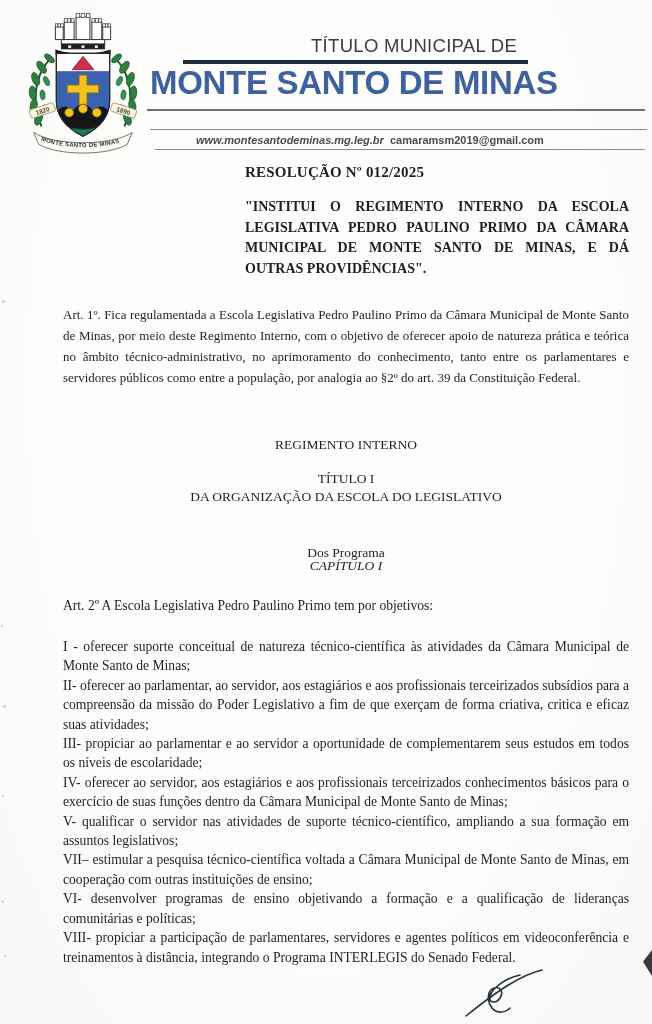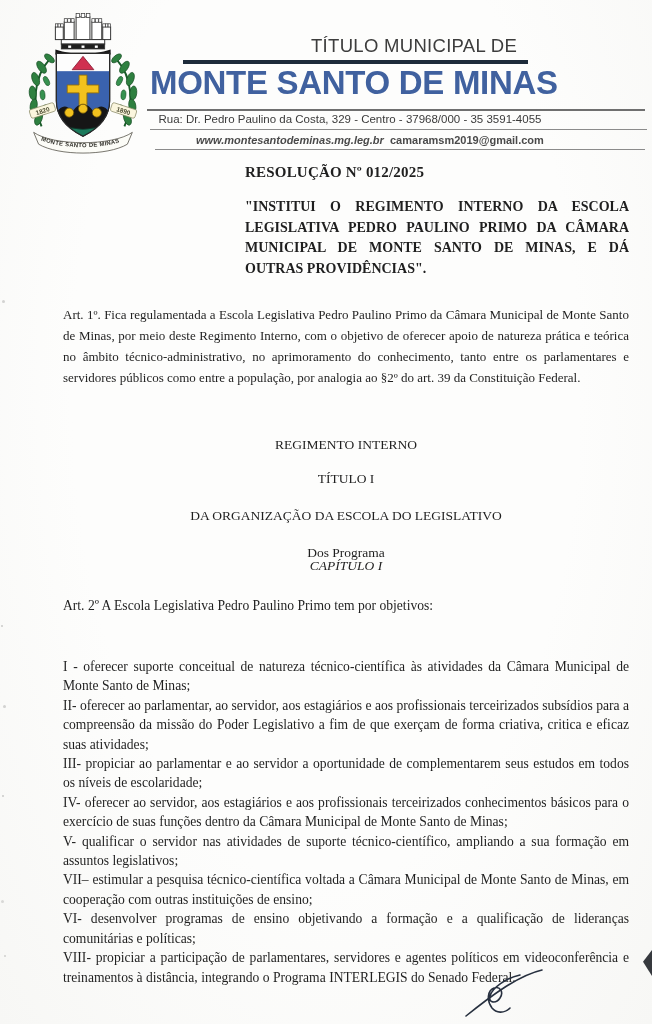--- a/index.html
+++ b/index.html
@@ -23,24 +23,24 @@
     font-size:11px; font-weight:600; color:#4a4a4a; white-space:nowrap;font-style:italic; }
   .mail  { left:390px; top:134px; font-family:"Liberation Sans",sans-serif;
     font-size:11px; font-weight:600; color:#4a4a4a; white-space:nowrap; }
   .rule-3 { left:155px; top:149px; width:490px; height:1.2px; background:#8b8b8b; }
   
   .doc-title { left:245px; top:164px; font-size:15px; font-weight:bold; letter-spacing:.2px; white-space:nowrap; }
   .ementa { left:245px; top:197px; width:384px; font-size:14px; font-weight:bold;
     line-height:20.5px; text-align:justify; }
   .art1 { left:63px; top:304px; width:566px; font-size:13px; line-height:21px; text-align:justify; }
   .center-h { left:63px; width:566px; text-align:center; font-size:13.5px; white-space:nowrap; }
-  .h-regimento { top:437px; } .h-titulo { top:471px; } .h-titulo-sub { top:489px;margin-top:19px; }
+  .h-regimento { top:437px; } .h-titulo { top:471px; } .h-titulo-sub { top:489px; }
   .h-capitulo { top:558px;font-style:italic; } .h-capitulo-sub { top:545px; }
   .art2 { left:63px; top:598px; width:566px; font-size:13.6px; }
-  .items { left:63px; top:657px; width:566px; font-size:13.6px; line-height:19.4px; text-align:justify; }
+  .items { left:63px; top:637px; width:566px; font-size:13.6px; line-height:19.4px; text-align:justify; }
   .items p { margin:0; }
   
   .speck { background:#5a5a5a; border-radius:50%; }
   .corner-wedge { left:643px; top:950px; width:9px; height:26px; background:#20242a;
     clip-path:polygon(100% 0, 100% 100%, 0 45%); opacity:.9; }
   .sig { left:458px; top:966px; }
 </style>
 </head>
 <body>
 
@@ -125,21 +125,20 @@
     <path id="crestBannerPath" d="M13,130 C35,142 85,142 107,130" fill="none"></path>
     <text font-family="Liberation Sans, sans-serif" font-size="6" font-weight="bold" fill="#33322c" letter-spacing=".3">
       <textPath href="#crestBannerPath" startOffset="5%">MONTE SANTO DE MINAS</textPath>
     </text>
   </svg>
 
   <div class="abs org-line1">TÍTULO MUNICIPAL DE</div>
   <div class="abs rule-thick"></div>
   <div class="abs org-name">MONTE SANTO DE MINAS</div>
   <div class="abs rule-1"></div>
-  <div class="abs addr">Rua: Dr. Pedro Paulino da Costa, 329 - Centro - 37968/000 - 35 3591-4055</div>
   <div class="abs rule-2"></div>
   <div class="abs site">www.montesantodeminas.mg.leg.br</div>
   <div class="abs mail">camaramsm2019@gmail.com</div>
   <div class="abs rule-3"></div>
 
   <div class="abs doc-title">RESOLUÇÃO Nº 012/2025</div>
   <div class="abs ementa">"INSTITUI O REGIMENTO INTERNO DA ESCOLA LEGISLATIVA PEDRO PAULINO PRIMO DA CÂMARA MUNICIPAL DE MONTE SANTO DE MINAS, E DÁ OUTRAS PROVIDÊNCIAS".</div>
   <div class="abs art1">Art. 1º. Fica regulamentada a Escola Legislativa Pedro Paulino Primo da Câmara Municipal de Monte Santo de Minas, por meio deste Regimento Interno, com o objetivo de oferecer apoio de natureza prática e teórica no âmbito técnico-administrativo, no aprimoramento do conhecimento, tanto entre os parlamentares e servidores públicos como entre a população, por analogia ao §2º do art. 39 da Constituição Federal.</div>
 
   <div class="abs center-h h-regimento">REGIMENTO INTERNO</div>

